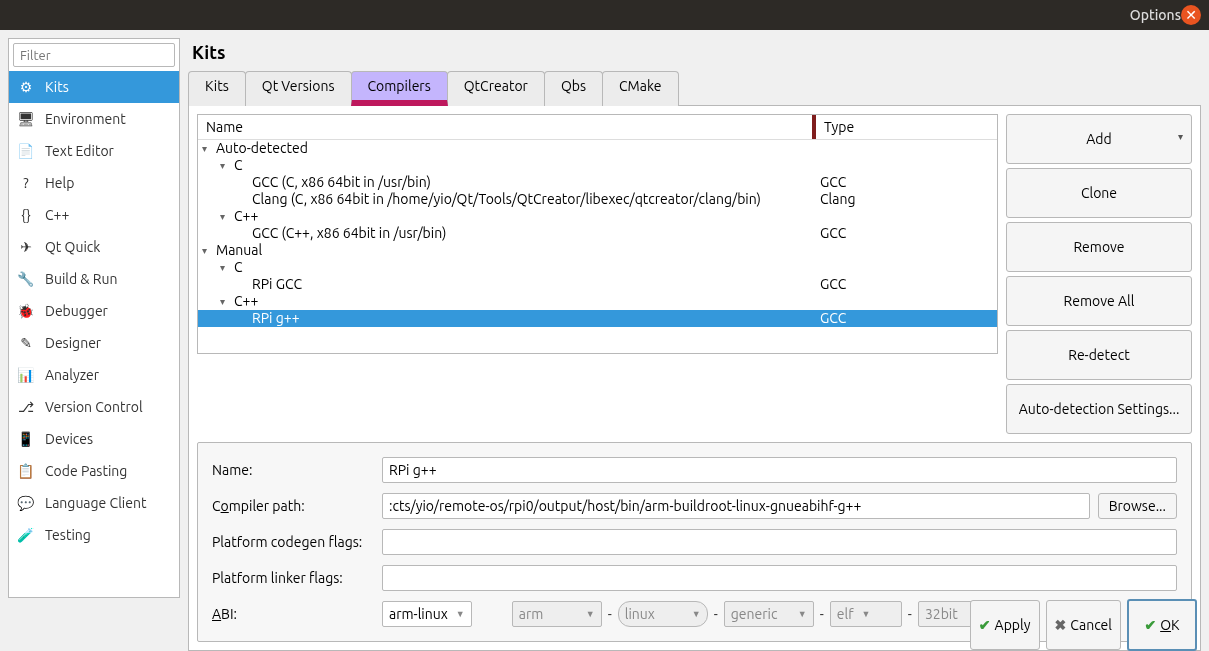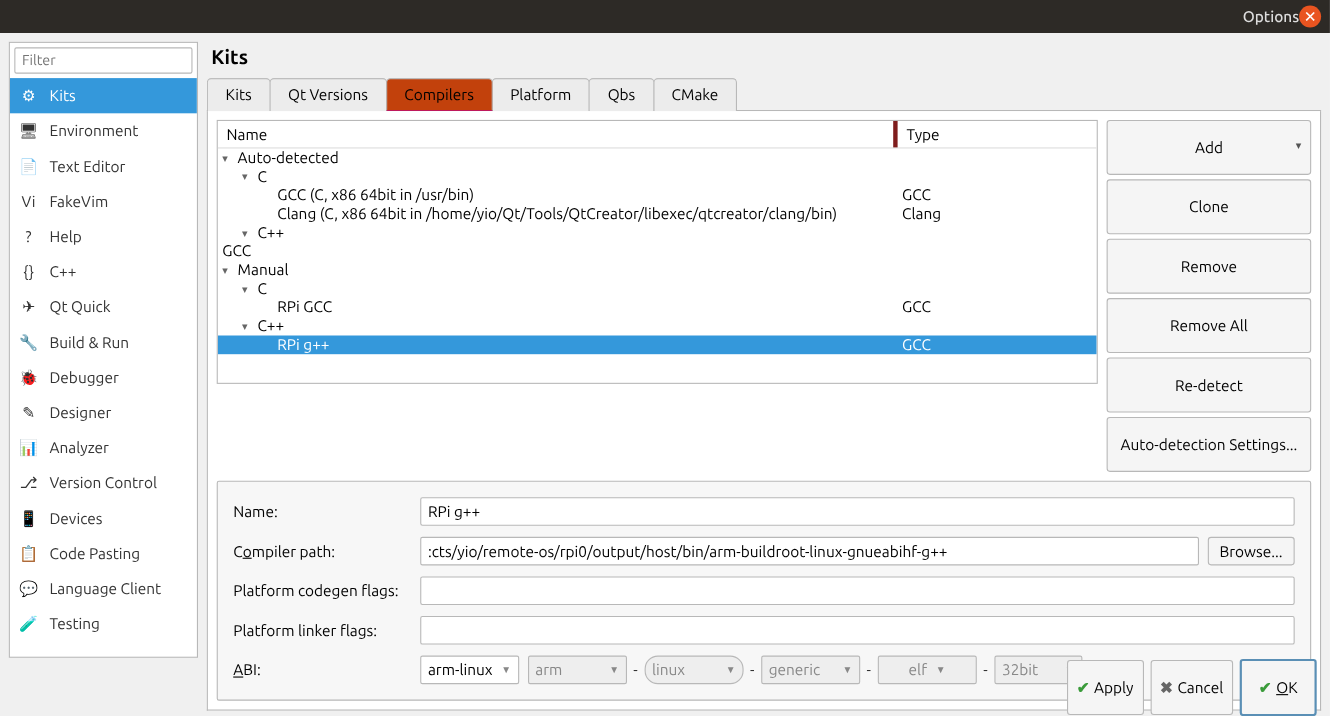--- a/index.html
+++ b/index.html
@@ -16,21 +16,21 @@
 .sidebar-list { flex: 1; overflow-y: auto; }
 .sidebar-item { display: flex; align-items: center; gap: 10px; padding: 7px 8px; cursor: pointer; color: #333; }
 .sidebar-item.selected { background: #3498db; color: white; }
 .sidebar-icon { width: 18px; height: 18px; display: inline-flex; align-items: center; justify-content: center; }
 
 .main { flex: 1; display: flex; flex-direction: column; }
 .page-title { font-size: 18px; font-weight: bold; padding: 4px 0 8px 4px; }
 
 .tabs { display: flex; border-bottom: 1px solid #b8b8b8; }
 .tab { padding: 6px 16px; border: 1px solid #b8b8b8; border-bottom: none; background: #ececec; cursor: pointer; margin-right: -1px; border-radius: 4px 4px 0 0; position: relative; top: 1px; }
-.tab.active { background: #c2410c; border-bottom: 1px solid #be185d; z-index: 1; }
+.tab.active { background: #c4b5fd; border-bottom: 6px solid #be185d; z-index: 1; }
 
 .tab-body { flex: 1; border: 1px solid #b8b8b8; border-top: none; background: white; padding: 8px; display: flex; flex-direction: column; gap: 8px; }
 
 .tree-panel { display: flex; gap: 8px; }
 .tree-container { flex: 1; border: 1px solid #b8b8b8; background: white; height: 240px; overflow-y: auto; }
 .tree-header { display: flex; border-bottom: 1px solid #ddd; }
 .tree-header-cell { padding: 4px 8px; font-weight: normal; }
 .th-name { flex: 0 0 618px; border-right: 4px solid #7f1d1d; }
 .tree-row { display: flex; padding: 0px 0; cursor: default; line-height: 17px; }
 .tree-row.selected { background: #3498db; color: white; }
@@ -83,24 +83,20 @@
         </div>
         <div class="sidebar-item">
           <span class="sidebar-icon">🖥</span>
           <span>Environment</span>
         </div>
         <div class="sidebar-item">
           <span class="sidebar-icon">📄</span>
           <span>Text Editor</span>
         </div>
         <div class="sidebar-item">
-          <span class="sidebar-icon">Vi</span>
-          <span>FakeVim</span>
-        </div>
-        <div class="sidebar-item">
           <span class="sidebar-icon">?</span>
           <span>Help</span>
         </div>
         <div class="sidebar-item">
           <span class="sidebar-icon">{}</span>
           <span>C++</span>
         </div>
         <div class="sidebar-item">
           <span class="sidebar-icon">✈</span>
           <span>Qt Quick</span>
@@ -144,21 +140,21 @@
       </div>
   </div>
 
   <div class="main">
     <div class="page-title">Kits</div>
 
     <div class="tabs" id="tabs">
         <div class="tab">Kits</div>
         <div class="tab">Qt Versions</div>
         <div class="tab active">Compilers</div>
-        <div class="tab">Platform</div>
+        <div class="tab">QtCreator</div>
         <div class="tab">Qbs</div>
         <div class="tab">CMake</div>
       </div>
 
     <div class="tab-body">
 
       <div class="tree-panel">
         <div class="tree-container">
           <div class="tree-header">
             <div class="tree-header-cell th-name">Name</div>
@@ -194,20 +190,24 @@
                 <div class="tree-cell-type">Clang</div>
               </div>
               <div class="tree-row">
                 <div class="tree-cell-name indent-1">
                   <span class="arrow">▾</span>
                   <span>C++</span>
                 </div>
                 <div class="tree-cell-type"></div>
               </div>
               <div class="tree-row">
+                <div class="tree-cell-name indent-2">
+                  <span class="arrow"></span>
+                  <span>GCC (C++, x86 64bit in /usr/bin)</span>
+                </div>
                 <div class="tree-cell-type">GCC</div>
               </div>
               <div class="tree-row">
                 <div class="tree-cell-name indent-0">
                   <span class="arrow">▾</span>
                   <span>Manual</span>
                 </div>
                 <div class="tree-cell-type"></div>
               </div>
               <div class="tree-row">
@@ -268,36 +268,36 @@
           <div class="form-label">Platform linker flags:</div>
           <input class="form-input" value="" style="">
         </div>
         <div class="form-row">
           <div class="form-label"><span class="underline">A</span><span>BI:</span></div>
           <div class="abi-combo">
               <span>arm-linux</span>
               <span class="caret">▼</span>
             </div>
           <div id="abi-parts" style="display:flex;align-items:center;gap:6px;">
-              <div class="abi-combo disabled" style="width: 90px; justify-content: space-between;">
+              <div class="abi-combo disabled" style="width: 90px; justify-content: space-between; margin-left: 32px;">
                 <span>arm</span>
                 <span class="caret">▼</span>
               </div>
               <span class="abi-dash">-</span>
               <div class="abi-combo disabled" style="width: 90px; justify-content: space-between; border-radius: 12px;">
                 <span>linux</span>
                 <span class="caret">▼</span>
               </div>
               <span class="abi-dash">-</span>
               <div class="abi-combo disabled" style="width: 90px; justify-content: space-between;">
                 <span>generic</span>
                 <span class="caret">▼</span>
               </div>
               <span class="abi-dash">-</span>
-              <div class="abi-combo disabled" style="width: 90px; justify-content: center;">
+              <div class="abi-combo disabled" style="width: 72px; justify-content: flex-start;">
                 <span>elf</span>
                 <span class="caret">▼</span>
               </div>
               <span class="abi-dash">-</span>
               <div class="abi-combo disabled" style="width: 80px; justify-content: space-between; gap: 16px;">
                 <span>32bit</span>
                 <span class="caret">▼</span>
               </div>
             </div>
         </div>

